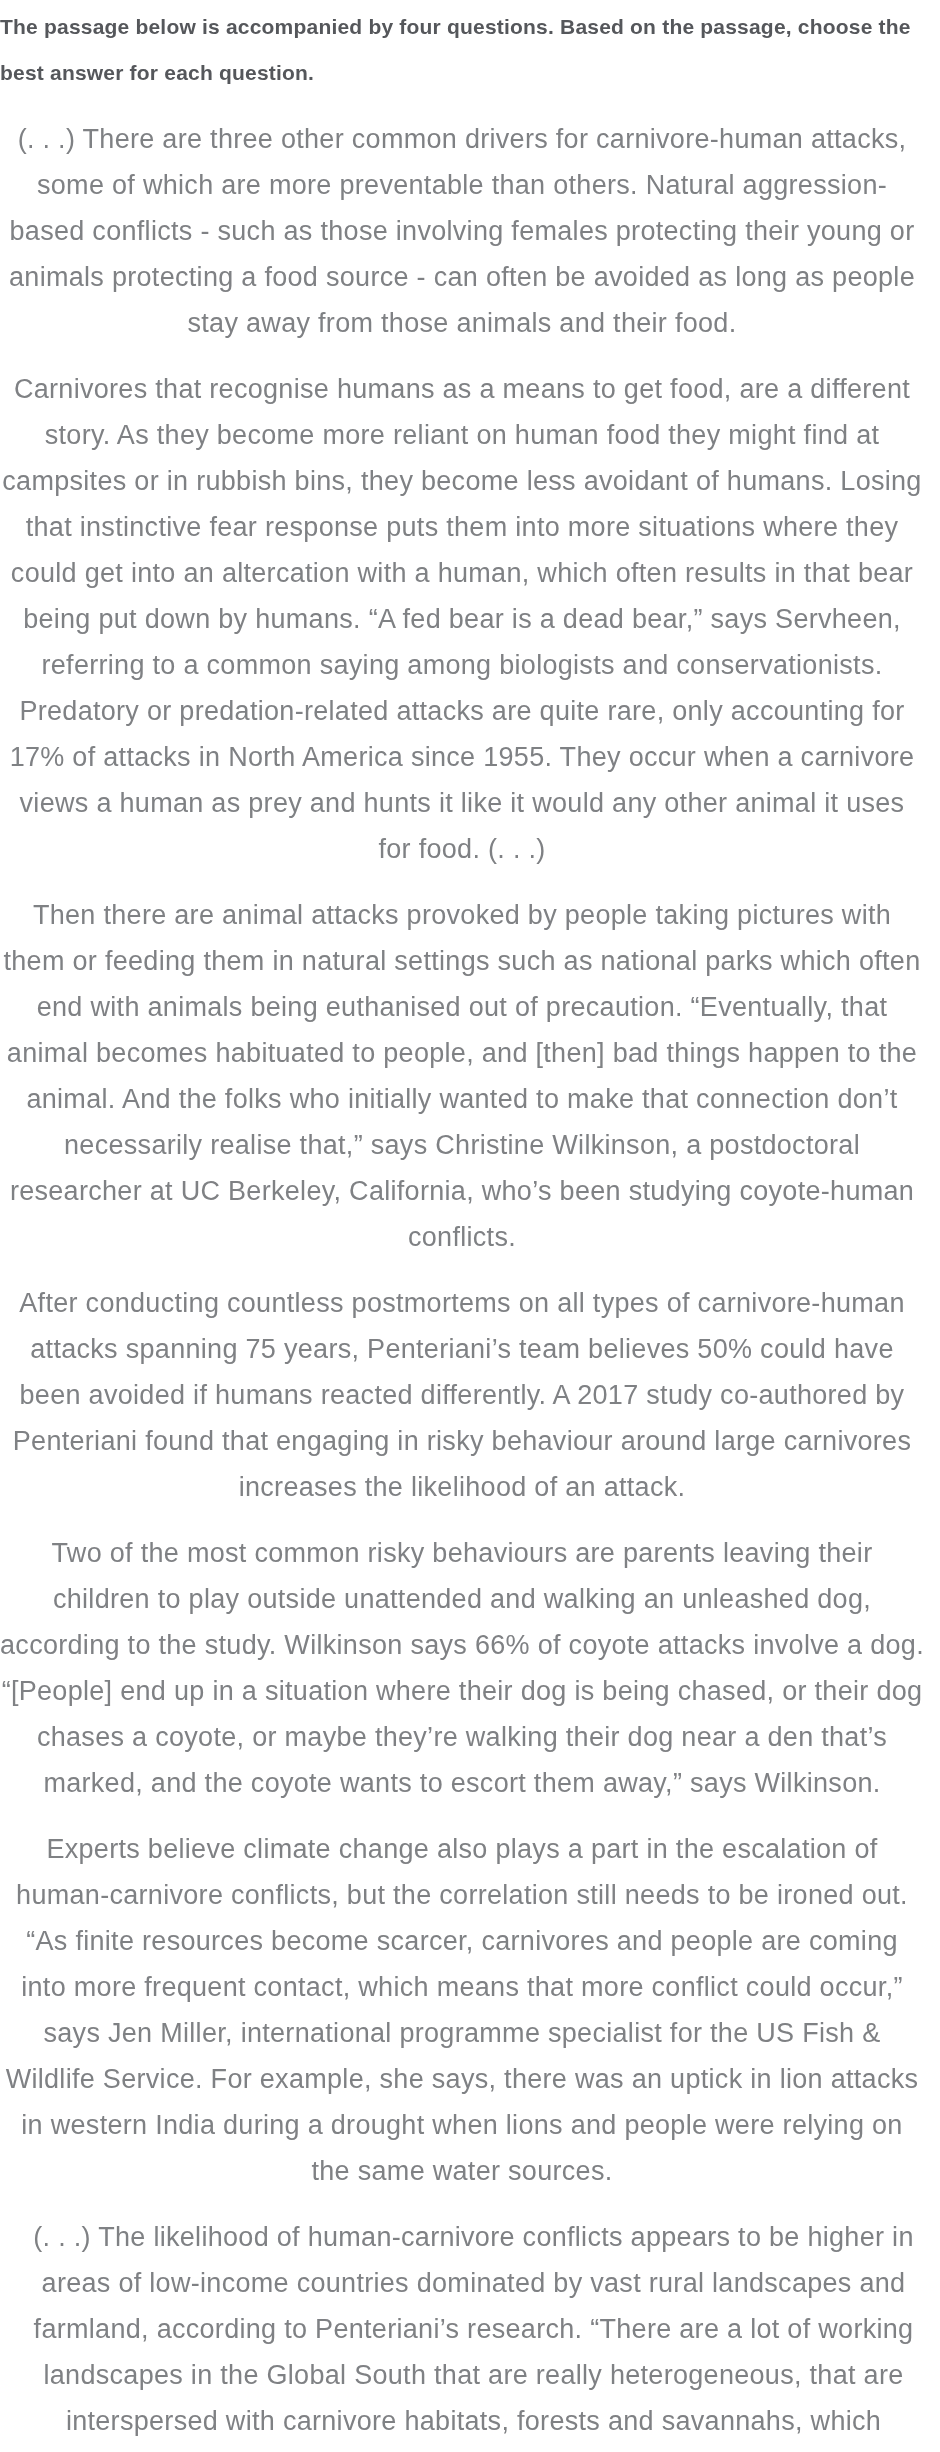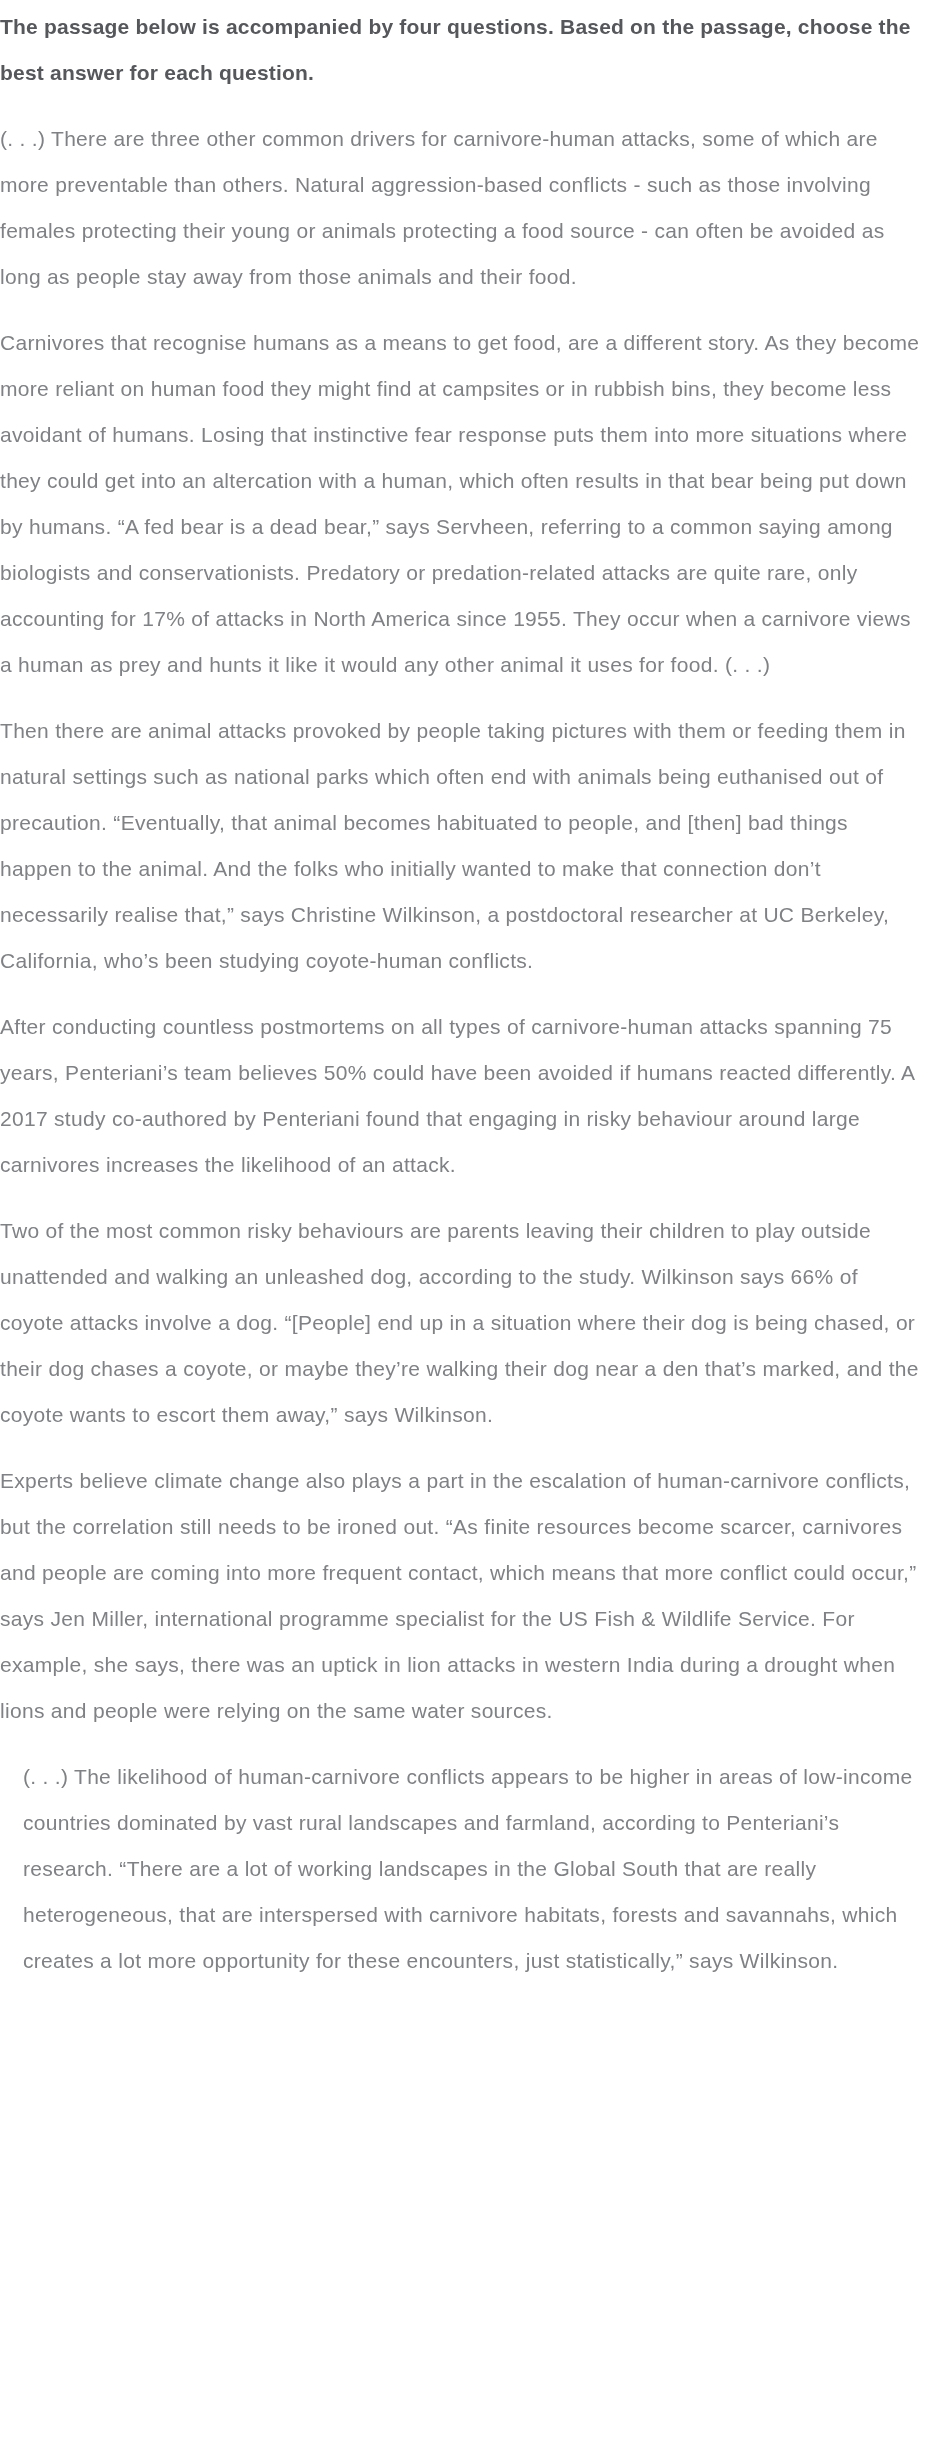--- a/index.html
+++ b/index.html
@@ -19,27 +19,27 @@
   }
   .instructions {
     font-size: 21px;
     font-weight: bold;
     color: #55575b;
     line-height: 46px;
     letter-spacing: 0.2px;
     margin: 0 0 20px 0;
   }
   .para {
-    font-size: 21px;
+    font-size: 27px;
     font-weight: normal;
     color: #7f8184;
     line-height: 46px;
     letter-spacing: 0.3px;
     margin: 0 0 20px 0;
-    text-align: left;
+    text-align: center;
   }
   .para:last-child {
     margin-bottom: 0;
     margin-left: 23px;
   }
 </style>
 </head>
 <body>
 
 <main class="passage-page">

